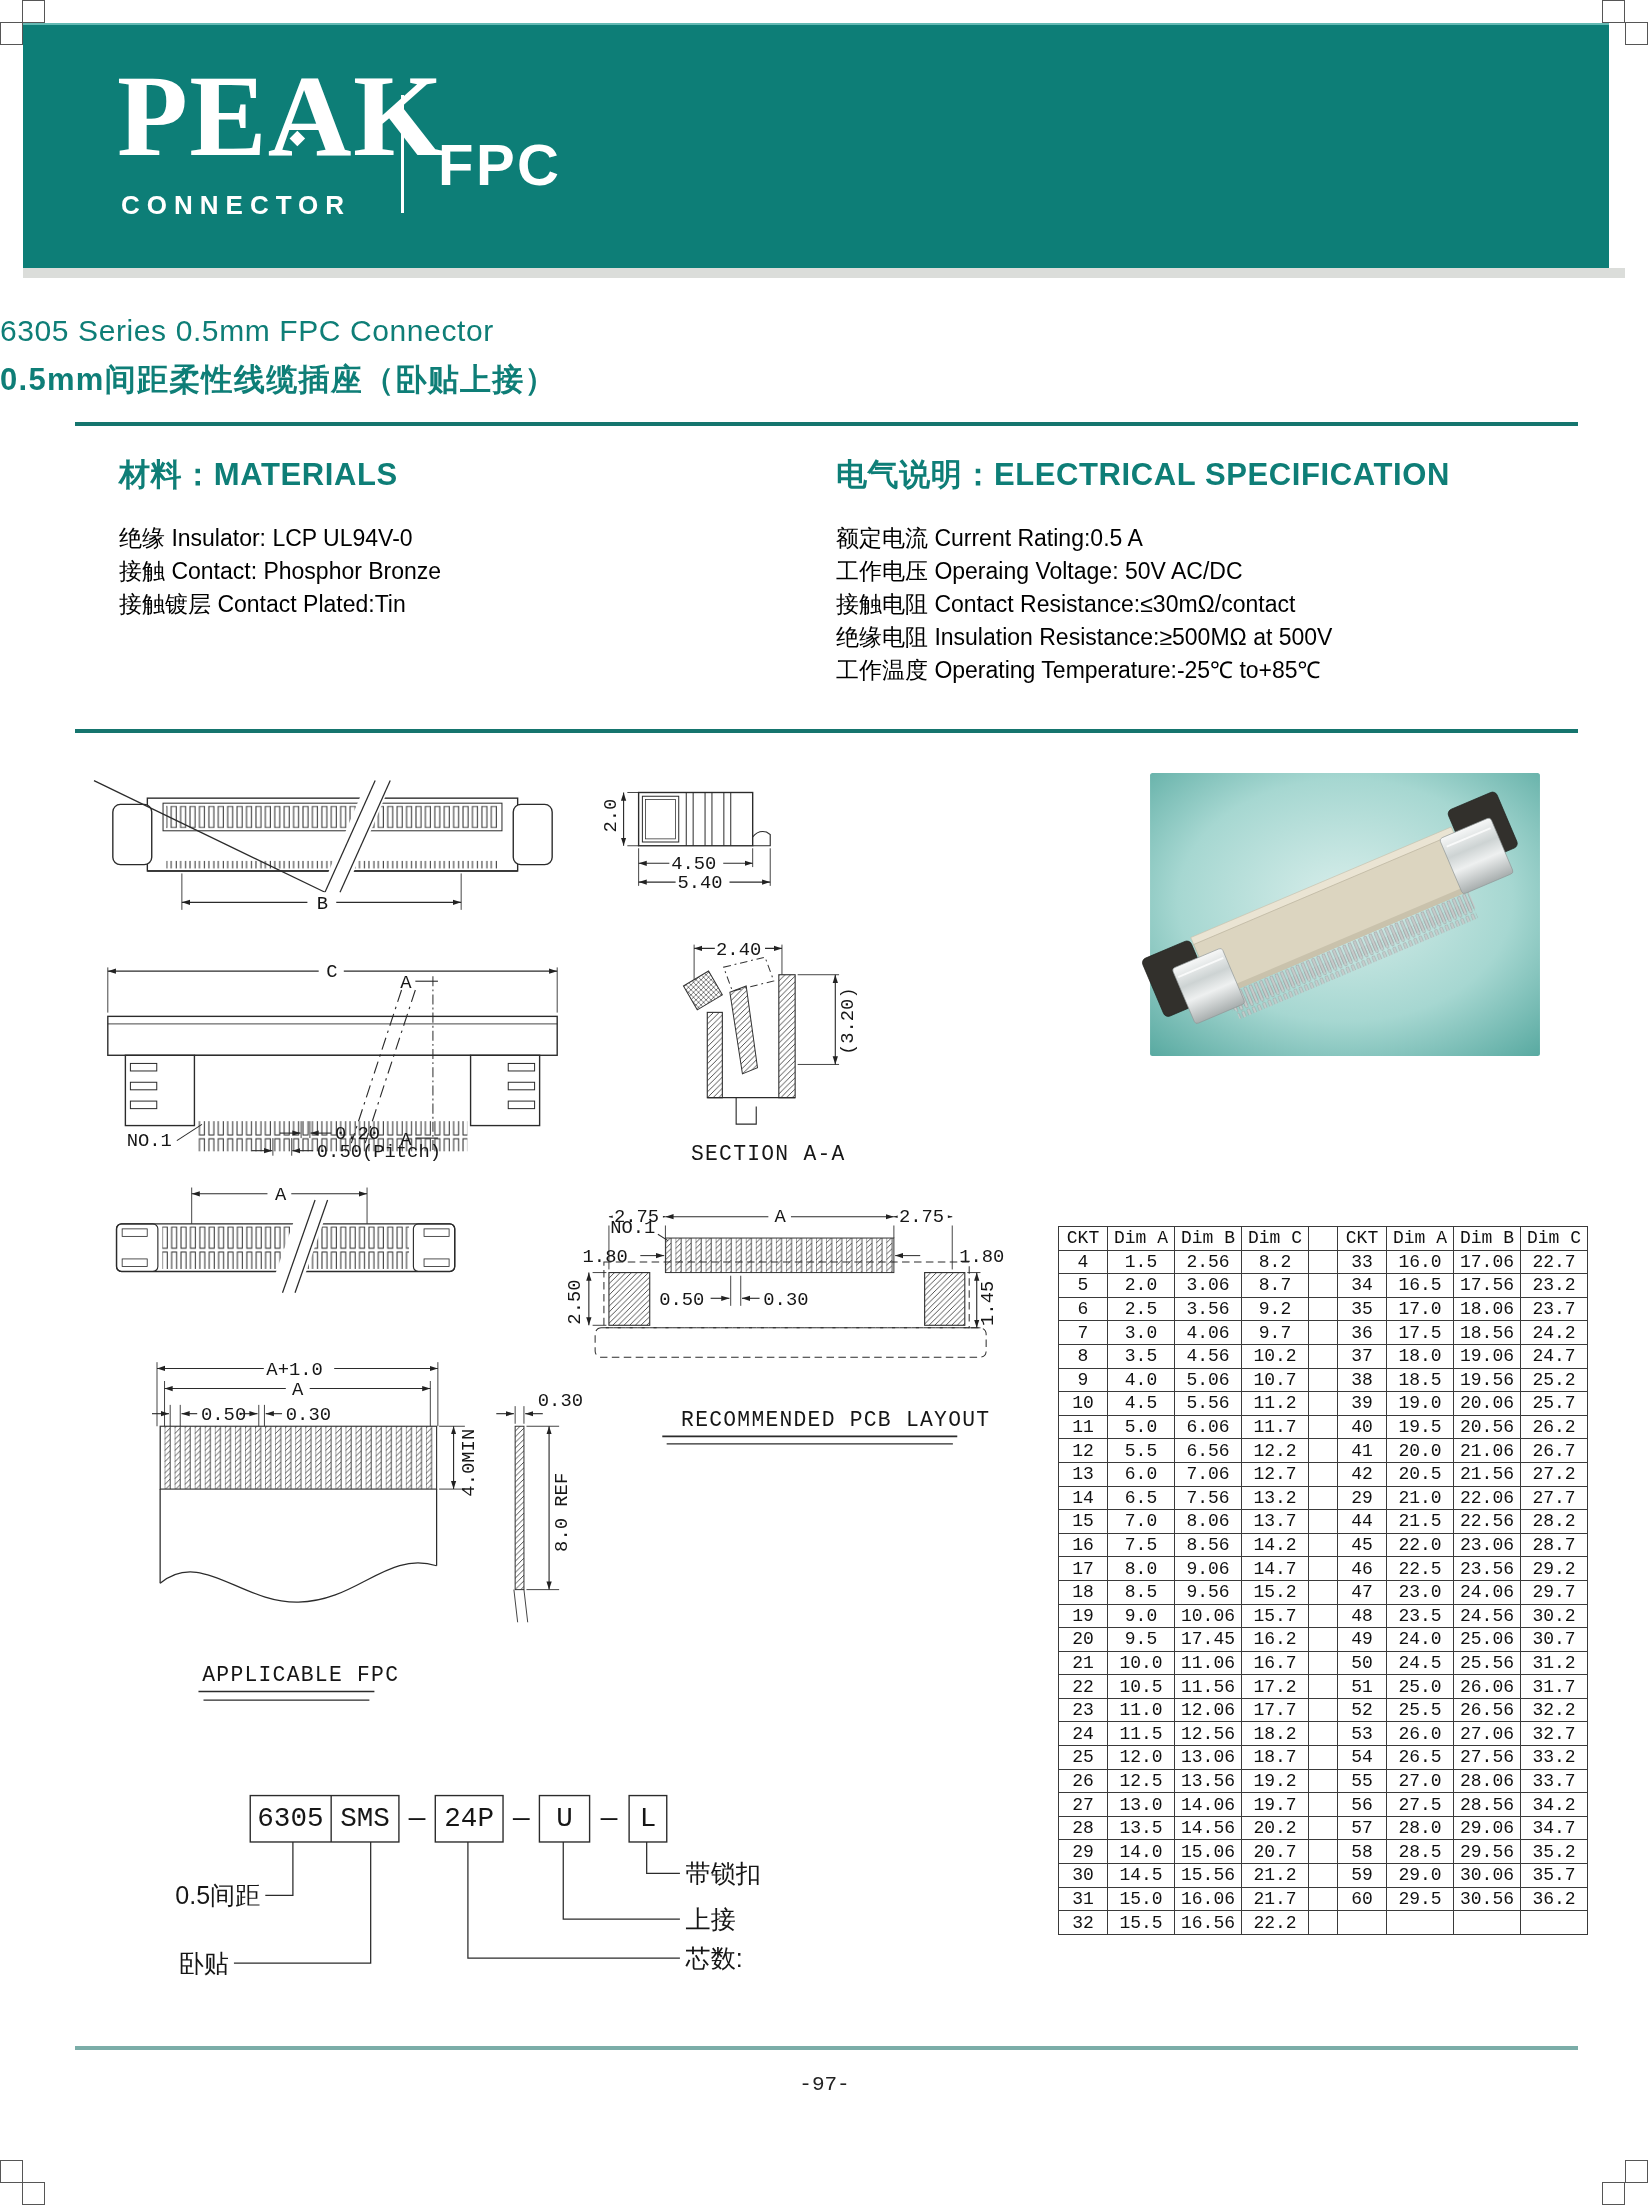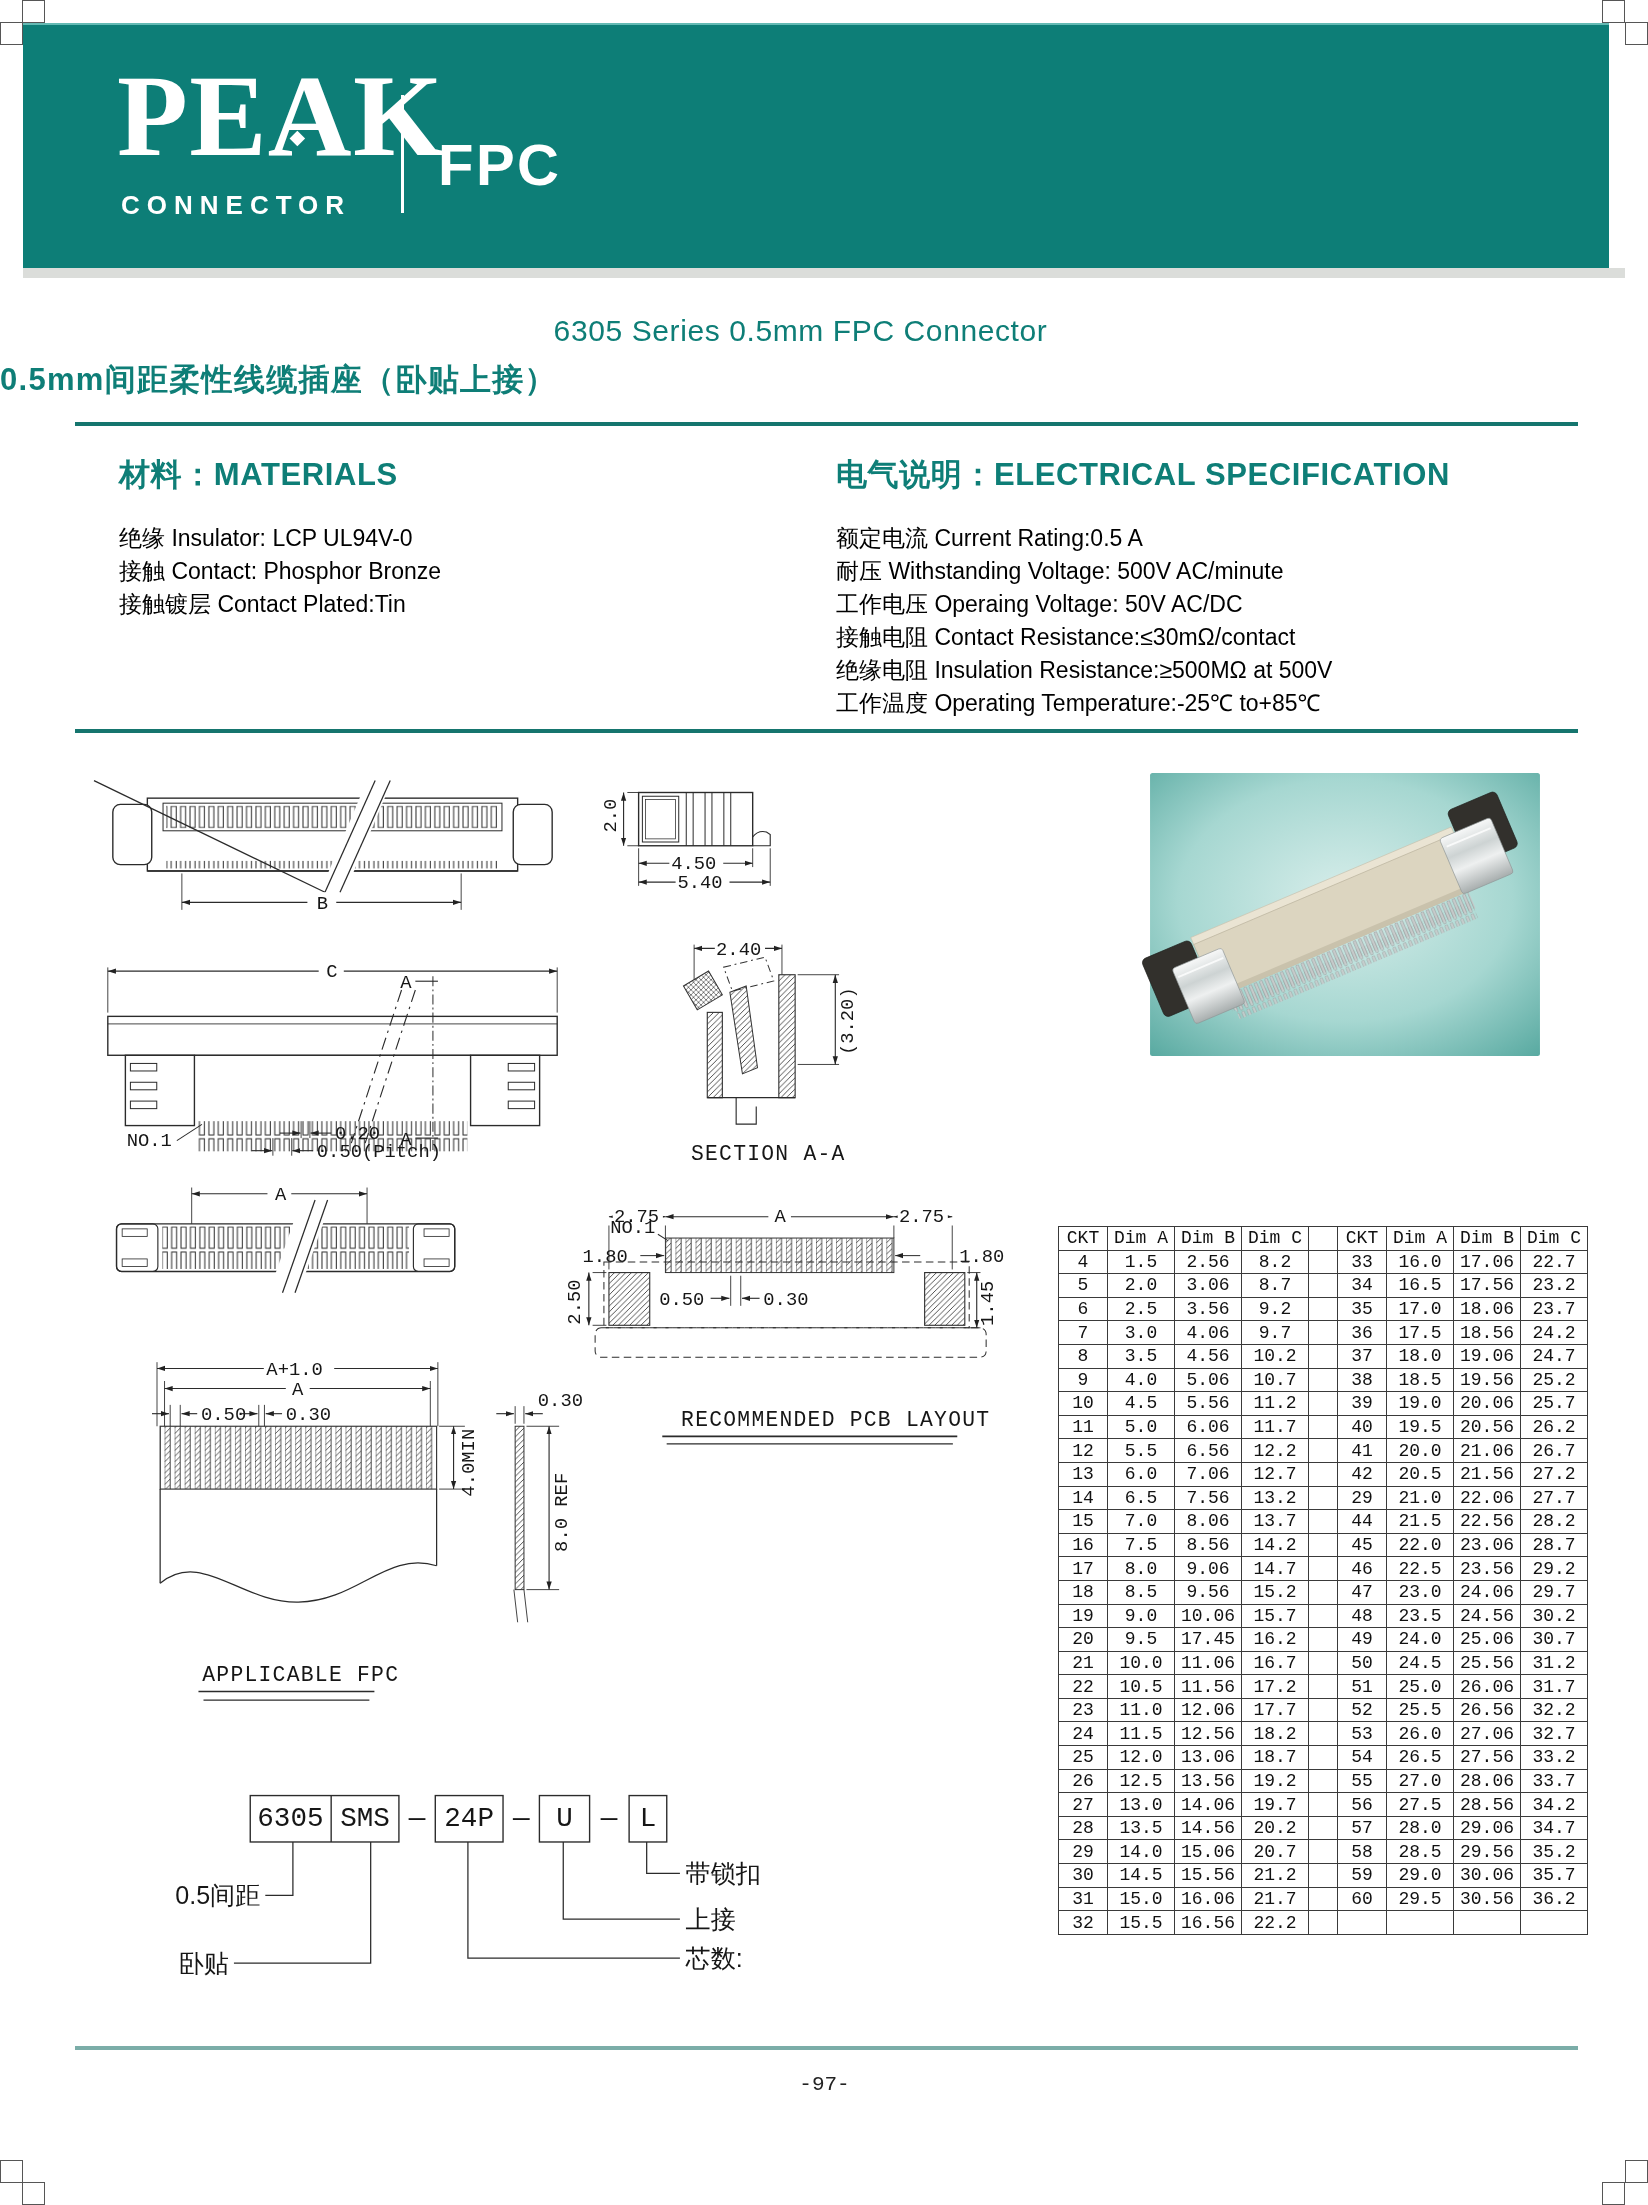--- a/index.html
+++ b/index.html
@@ -14,22 +14,22 @@
         border-top:2.5px solid #64bab4;}
   .gray-strip{position:absolute;left:23px;top:268px;width:1602px;height:10px;background:#dbddda;}
   .logo-peak{position:absolute;left:94px;top:33px;font-family:"Liberation Serif",serif;
              font-weight:bold;font-size:116px;line-height:1;color:#fff;letter-spacing:1.3px;}
   .peak-diamond{position:absolute;left:269px;top:108px;width:10.7px;height:10.7px;background:#fff;transform:rotate(45deg);}
   .logo-sub{position:absolute;left:98px;top:165px;font-size:26px;font-weight:bold;color:#fff;letter-spacing:7px;}
   .logo-divider{position:absolute;left:378px;top:70px;width:3.1px;height:118px;background:#fff;}
   .logo-fpc{position:absolute;left:415px;top:106px;font-size:58px;font-weight:bold;color:#fff;letter-spacing:2.5px;}
 
   
-  .title-l1{position:absolute;left:0;top:314px;width:1545px;text-align:center;
-            font-size:30px;font-weight:500;color:#0e7e77;letter-spacing:0.6px;padding-left:28px;}
+  .title-l1{position:absolute;left:0;top:314px;width:1545px;
+            font-size:30px;font-weight:500;color:#0e7e77;letter-spacing:0.6px;}
   .title-l2{position:absolute;left:0;top:359px;width:1649px;
             font-size:31px;font-weight:bold;color:#0e7e77;letter-spacing:1.3px;}
 
   .rule{position:absolute;left:75px;width:1503px;height:4.4px;background:#15756e;}
   .rule-light{position:absolute;left:75px;width:1503px;height:3.8px;background:#7bada8;}
 
   
   .spec{position:absolute;top:454px;}
   .spec h2{margin:0;font-size:31px;font-weight:bold;color:#0e7e77;letter-spacing:0.6px;}
   .spec .items{margin-top:26px;font-size:23px;line-height:33px;color:#000000;}
@@ -122,21 +122,20 @@
       <div>绝缘 Insulator: LCP UL94V-0</div>
       <div>接触 Contact: Phosphor Bronze</div>
       <div>接触镀层 Contact Plated:Tin</div>
     </div>
   </div>
 
   <div class="spec electrical">
     <h2>电气说明：ELECTRICAL SPECIFICATION</h2>
     <div class="items">
       <div>额定电流 Current Rating:0.5 A</div>
-      <div>耐压 Withstanding Voltage: 500V AC/minute</div>
       <div>工作电压 Operaing Voltage: 50V AC/DC</div>
       <div>接触电阻 Contact Resistance:≤30mΩ/contact</div>
       <div>绝缘电阻 Insulation Resistance:≥500MΩ at 500V</div>
       <div>工作温度 Operating Temperature:-25℃ to+85℃</div>
     </div>
   </div>
 
   <div class="rule" style="top:729px;"></div>
 
   <svg class="draw" style="left:94px;top:779px;" width="477" height="145" viewBox="0 0 760 230">

